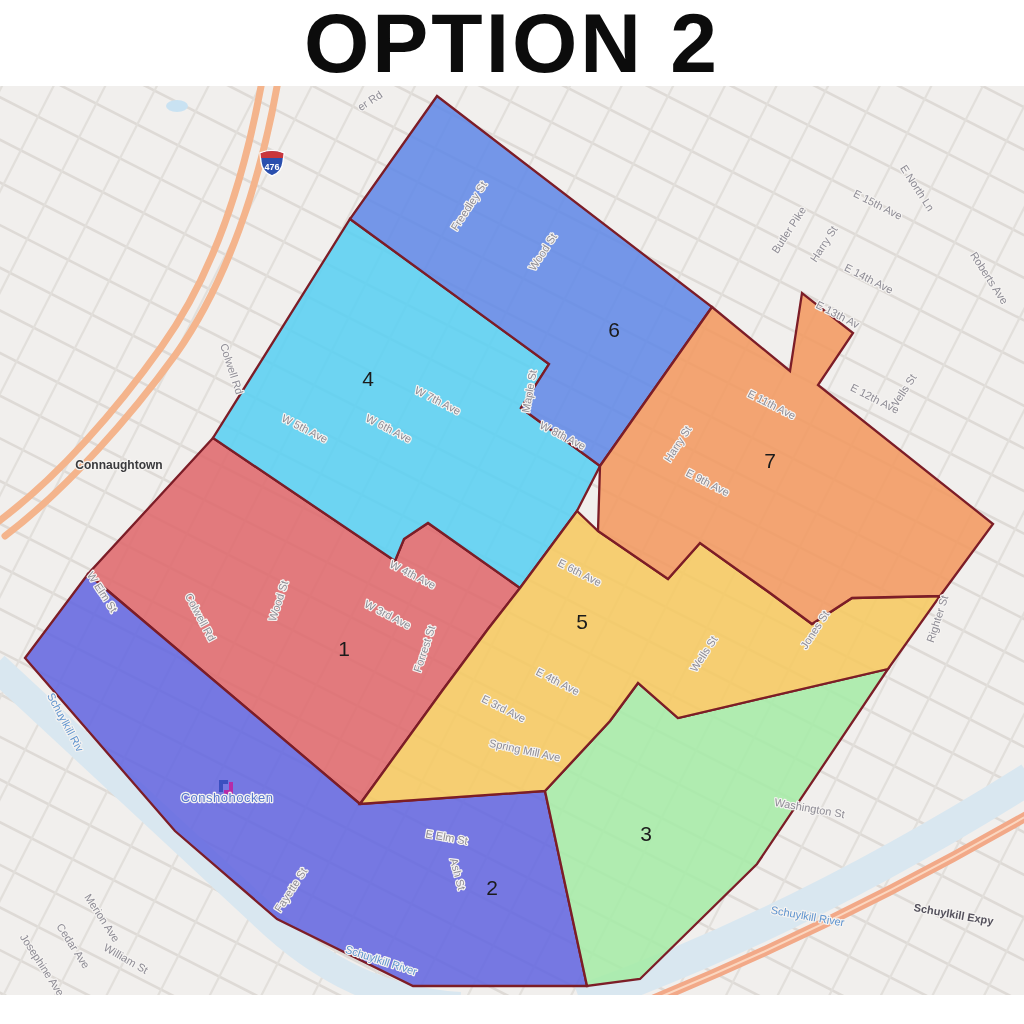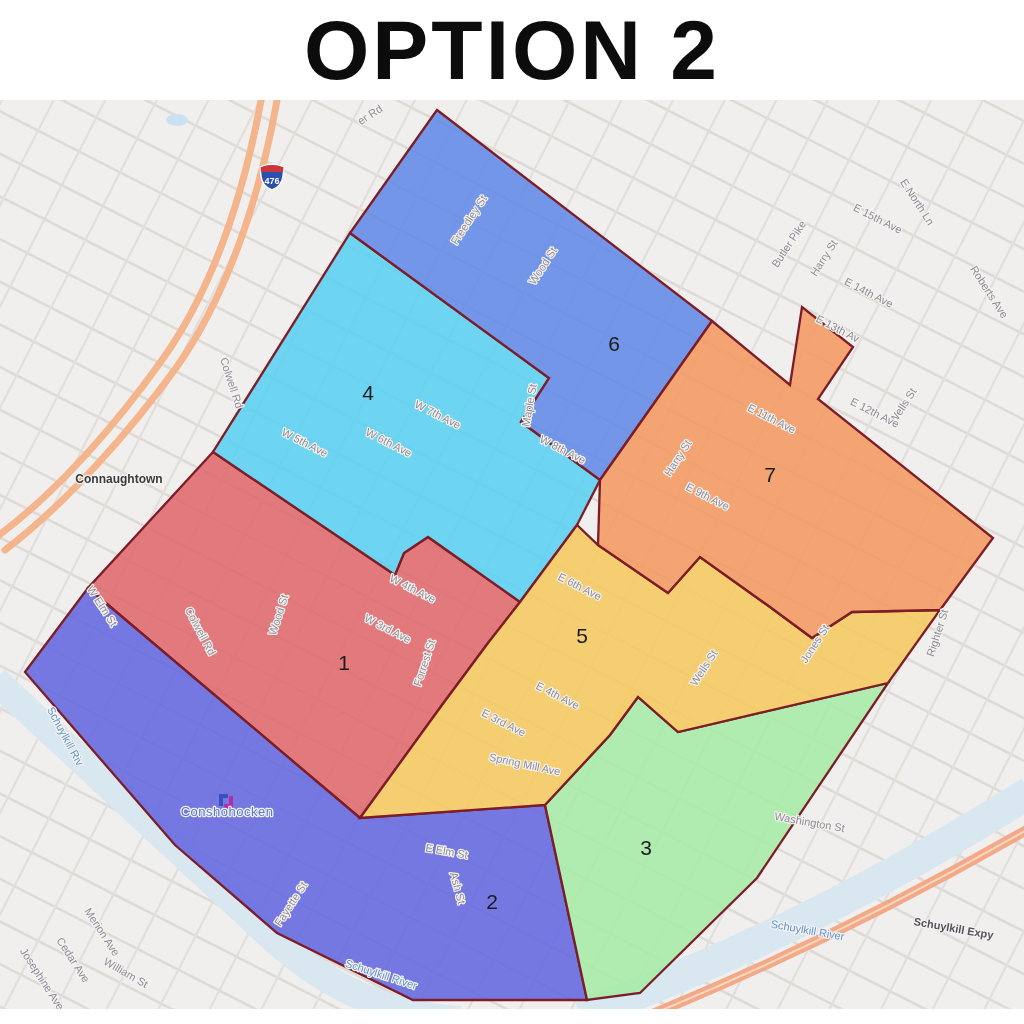--- a/index.html
+++ b/index.html
@@ -1,17 +1,17 @@
 <!DOCTYPE html>
 <html><head>
 <meta charset="utf-8">
 <style>
   html,body{margin:0;padding:0;background:#ffffff;width:1024px;height:1024px;overflow:hidden;}
   body{font-family:"Liberation Sans", sans-serif;}
-  .title-band{height:100px;background:#ffffff;display:flex;align-items:center;justify-content:center;}
+  .title-band{height:86px;background:#ffffff;display:flex;align-items:center;justify-content:center;}
   .title-band h1{margin:0;font-size:84px;font-weight:800;letter-spacing:3px;color:#0c0c0c;
     font-family:"Liberation Sans", sans-serif;}
   .map-wrap{position:relative;width:1024px;height:909px;background:#f1efed;}
   svg{display:block;}
   text{font-family:"Liberation Sans", sans-serif;}
   .street-label{font-size:11px;fill:#8e8c95;paint-order:stroke;stroke:#f5f3f1;stroke-width:2.4px;
     stroke-linejoin:round;font-weight:400;}
   .lbl-water{fill:#5f94cf;}
   .lbl-expy{fill:#55525d;font-weight:600;}
   .lbl-place{fill:#3a3a3d;font-weight:700;font-size:12px;}

